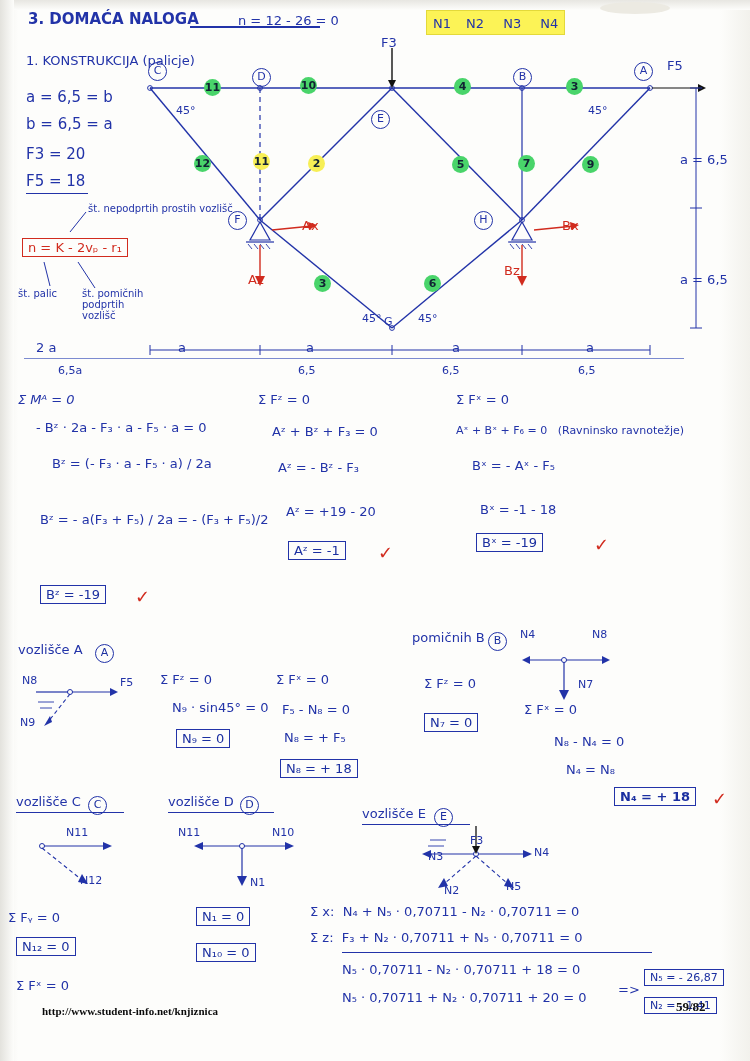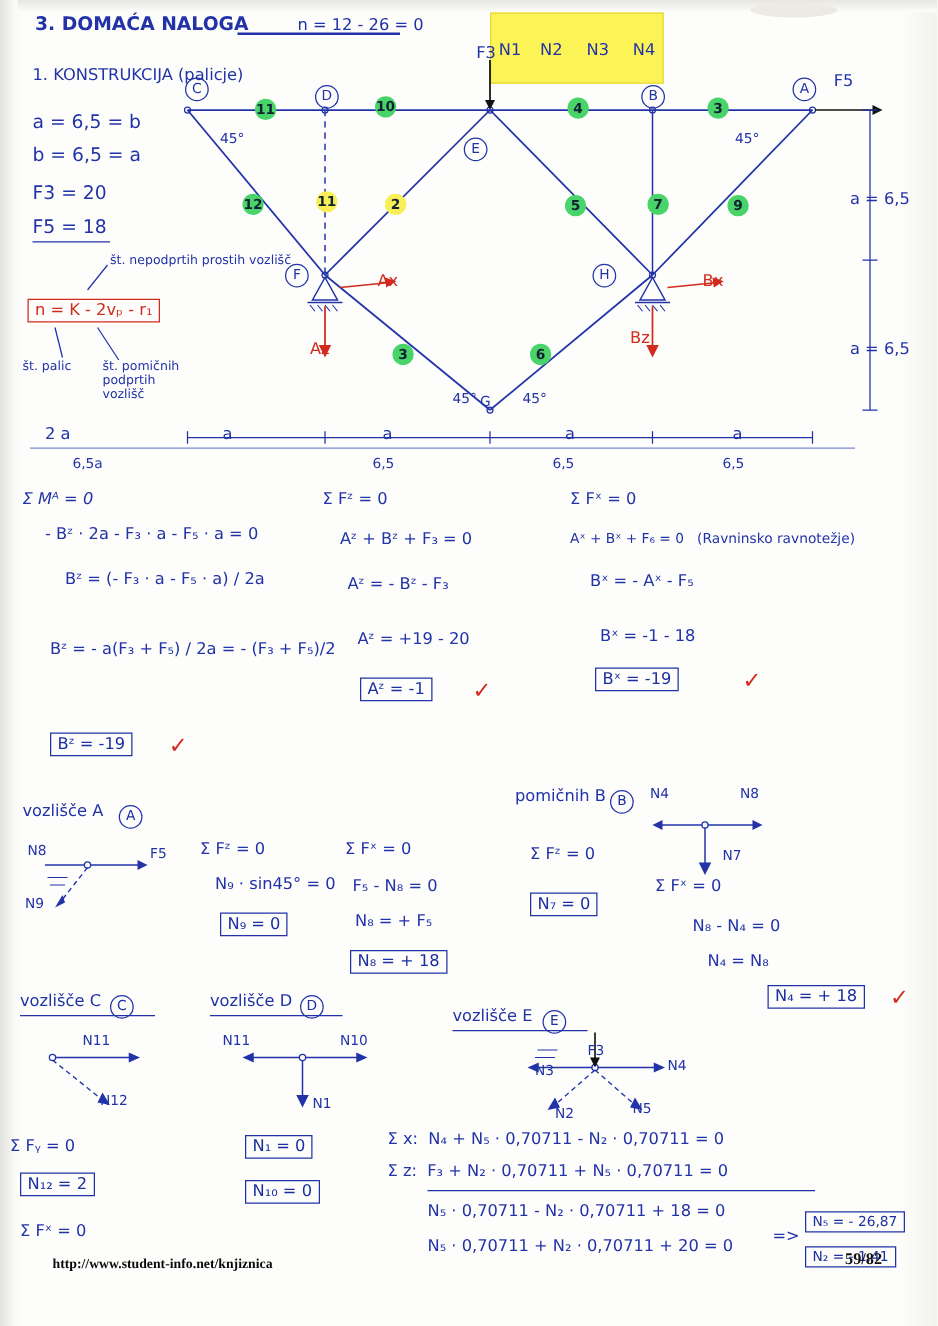--- a/index.html
+++ b/index.html
@@ -64,21 +64,21 @@
 <div class="paper"></div>
 <div class="edge-top"></div>
 <div class="edge-left"></div>
 <div class="smudge abs" style="left:600px;top:2px;width:70px;height:12px;"></div>
 
 <div class="abs hw lg" style="left:28px;top:10px;font-weight:bold;">3. DOMAĆA NALOGA</div>
 <div class="abs" style="left:190px;top:26px;width:130px;height:2px;background:#2233a8;"></div>
 
 <div class="abs hw md" style="left:238px;top:13px;">n = 12 - 26 = 0</div>
 
-<div class="abs" style="left:392px;top:10px;background:#fcf356;padding:18px 6px;border:1px solid #e3d93a;">
+<div class="abs" style="left:426px;top:10px;background:#fcf356;padding:2px 6px;border:1px solid #e3d93a;">
   
   <span class="hw md">N1</span>
   <span class="hw md" style="margin-left:10px">N2</span>
   <span class="hw md" style="margin-left:14px">N3</span>
   <span class="hw md" style="margin-left:14px">N4</span>
 </div>
 
 <div class="abs hw md" style="left:26px;top:53px;">1. KONSTRUKCIJA (palicje)</div>
 
 <div class="abs hw lg" style="left:26px;top:88px;">a = 6,5 = b</div>
@@ -267,39 +267,39 @@
 </svg>
 <div class="abs hw sm" style="left:520px;top:628px;">N4</div>
 <div class="abs hw sm" style="left:592px;top:628px;">N8</div>
 <div class="abs hw sm" style="left:578px;top:678px;">N7</div>
 
 <div class="abs hw md" style="left:424px;top:676px;">Σ Fᶻ = 0</div>
 <div class="abs" style="left:424px;top:712px;"><span class="box md">N₇ = 0</span></div>
 <div class="abs hw md" style="left:524px;top:702px;">Σ Fˣ = 0</div>
 <div class="abs hw md" style="left:554px;top:734px;">N₈ - N₄ = 0</div>
 <div class="abs hw md" style="left:566px;top:762px;">N₄ = N₈</div>
-<div class="abs" style="left:614px;top:786px;"><span class="box md">N₄ = + 18</span></div>
+<div class="abs" style="left:614px;top:786px;font-weight:bold;"><span class="box md">N₄ = + 18</span></div>
 <div class="abs red" style="left:712px;top:788px;font-size:18px;">✓</div>
 
 <div class="abs hw md" style="left:16px;top:794px;">vozlišče C</div>
 <div class="abs" style="left:88px;top:793px;"><span class="circ">C</span></div>
 <div class="hrule" style="left:16px;top:812px;width:108px;"></div>
 
 <svg class="abs" style="left:20px;top:824px;width:130px;height:76px;">
   <circle cx="22" cy="22" r="2.5" fill="none" stroke="#2233a8"></circle>
   <line x1="24" y1="22" x2="86" y2="22" stroke="#2233a8" stroke-width="1.2"></line>
   <path d="M92,22 L83,18 L83,26 Z" fill="#2233a8"></path>
   <line x1="22" y1="24" x2="62" y2="56" stroke="#2233a8" stroke-width="1.1" stroke-dasharray="4,3"></line>
   <path d="M68,60 L58,58 L62,50 Z" fill="#2233a8"></path>
 </svg>
 <div class="abs hw sm" style="left:66px;top:826px;">N11</div>
 <div class="abs hw sm" style="left:80px;top:874px;">N12</div>
 
 <div class="abs hw md" style="left:8px;top:910px;">Σ Fᵧ = 0</div>
-<div class="abs" style="left:16px;top:936px;"><span class="box md">N₁₂ = 2</span></div>
+<div class="abs" style="left:16px;top:936px;"><span class="box md">N₁₂ = 0</span></div>
 
 <div class="abs hw md" style="left:16px;top:978px;">Σ Fˣ = 0</div>
 
 <div class="abs hw md" style="left:168px;top:794px;">vozlišče D</div>
 <div class="abs" style="left:240px;top:793px;"><span class="circ">D</span></div>
 <div class="hrule" style="left:168px;top:812px;width:106px;"></div>
 
 <svg class="abs" style="left:170px;top:824px;width:140px;height:80px;">
   <circle cx="72" cy="22" r="2.5" fill="none" stroke="#2233a8"></circle>
   <line x1="30" y1="22" x2="70" y2="22" stroke="#2233a8" stroke-width="1.2"></line>

